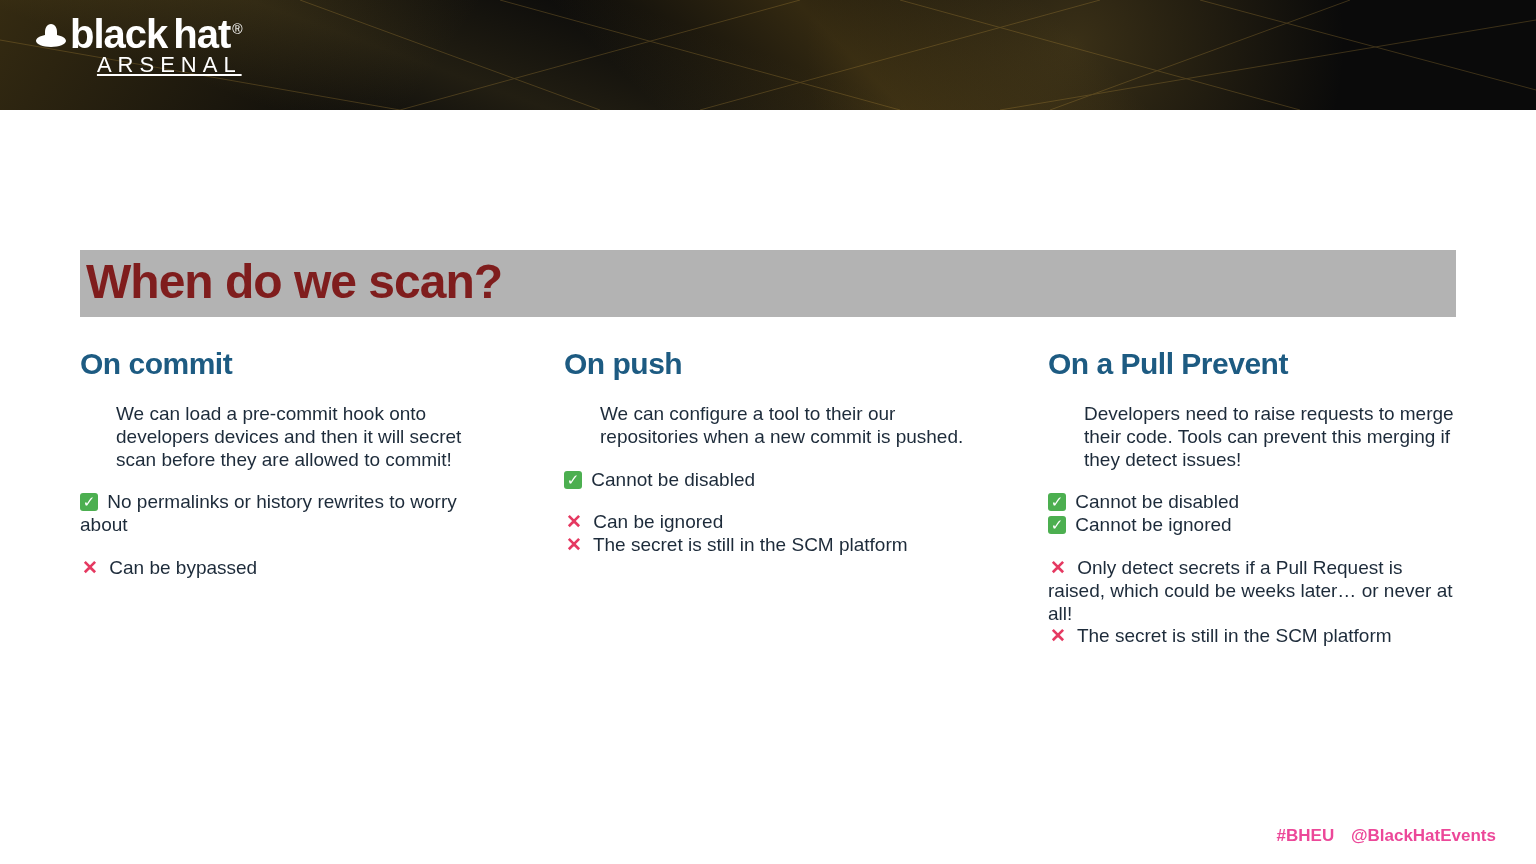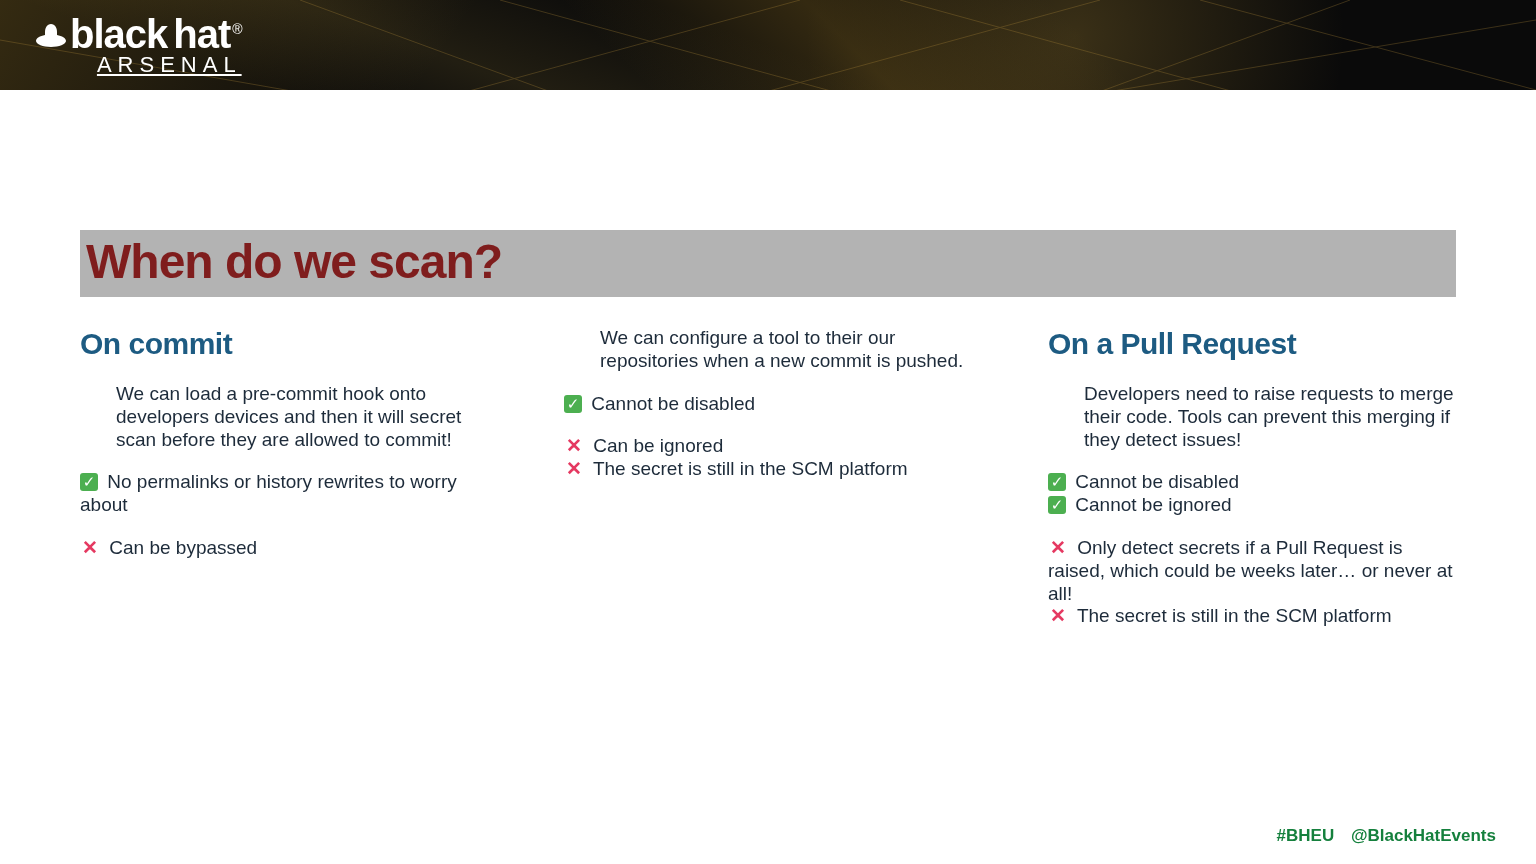--- a/index.html
+++ b/index.html
@@ -7,21 +7,21 @@
     padding: 0;
     width: 1536px;
     height: 864px;
     font-family: Arial, Helvetica, sans-serif;
     background: #fff;
     position: relative;
     overflow: hidden;
   }
   .header {
     width: 100%;
-    height: 90px;
+    height: 110px;
     background: #7f1d1d;
     position: relative;
     overflow: hidden;
   }
   .header-bg {
     position: absolute;
     inset: 0;
     background:
       linear-gradient(125deg, rgba(180,140,40,0.25) 0%, transparent 30%),
       linear-gradient(45deg, transparent 40%, rgba(130,100,30,0.35) 55%, transparent 70%),
@@ -131,21 +131,21 @@
   }
   .cross {
     color: #e53961;
     font-weight: 900;
     font-size: 19px;
   }
   .footer {
     position: absolute;
     bottom: 18px;
     right: 40px;
-    color: #15803d;
+    color: #ec4899;
     font-size: 17px;
     font-weight: 700;
   }
   .footer span + span {
     margin-left: 12px;
   }
 </style>
 </head>
 <body>
 
@@ -187,31 +187,32 @@
       <h2>On commit</h2>
       <p class="intro">We can load a pre-commit hook onto developers devices and then it will secret scan before they are allowed to commit!</p>
       <div class="group">
         <div class="item"><span class="check">✓</span> No permalinks or history rewrites to worry about</div>
       </div>
       <div class="group">
         <div class="item"><span class="cross">✕</span> Can be bypassed</div>
       </div>
     </div>
     <div class="col">
+      <h2>On push</h2>
       <p class="intro">We can configure a tool to their our repositories when a new commit is pushed.</p>
       <div class="group">
         <div class="item"><span class="check">✓</span> Cannot be disabled</div>
       </div>
       <div class="group">
         <div class="item"><span class="cross">✕</span> Can be ignored</div>
         <div class="item"><span class="cross">✕</span> The secret is still in the SCM platform</div>
       </div>
     </div>
     <div class="col">
-      <h2>On a Pull Request</h2>
+      <h2>On a Pull Prevent</h2>
       <p class="intro">Developers need to raise requests to merge their code. Tools can prevent this merging if they detect issues!</p>
       <div class="group">
         <div class="item"><span class="check">✓</span> Cannot be disabled</div>
         <div class="item"><span class="check">✓</span> Cannot be ignored</div>
       </div>
       <div class="group">
         <div class="item"><span class="cross">✕</span> Only detect secrets if a Pull Request is raised, which could be weeks later… or never at all!</div>
         <div class="item"><span class="cross">✕</span> The secret is still in the SCM platform</div>
       </div>
     </div>

